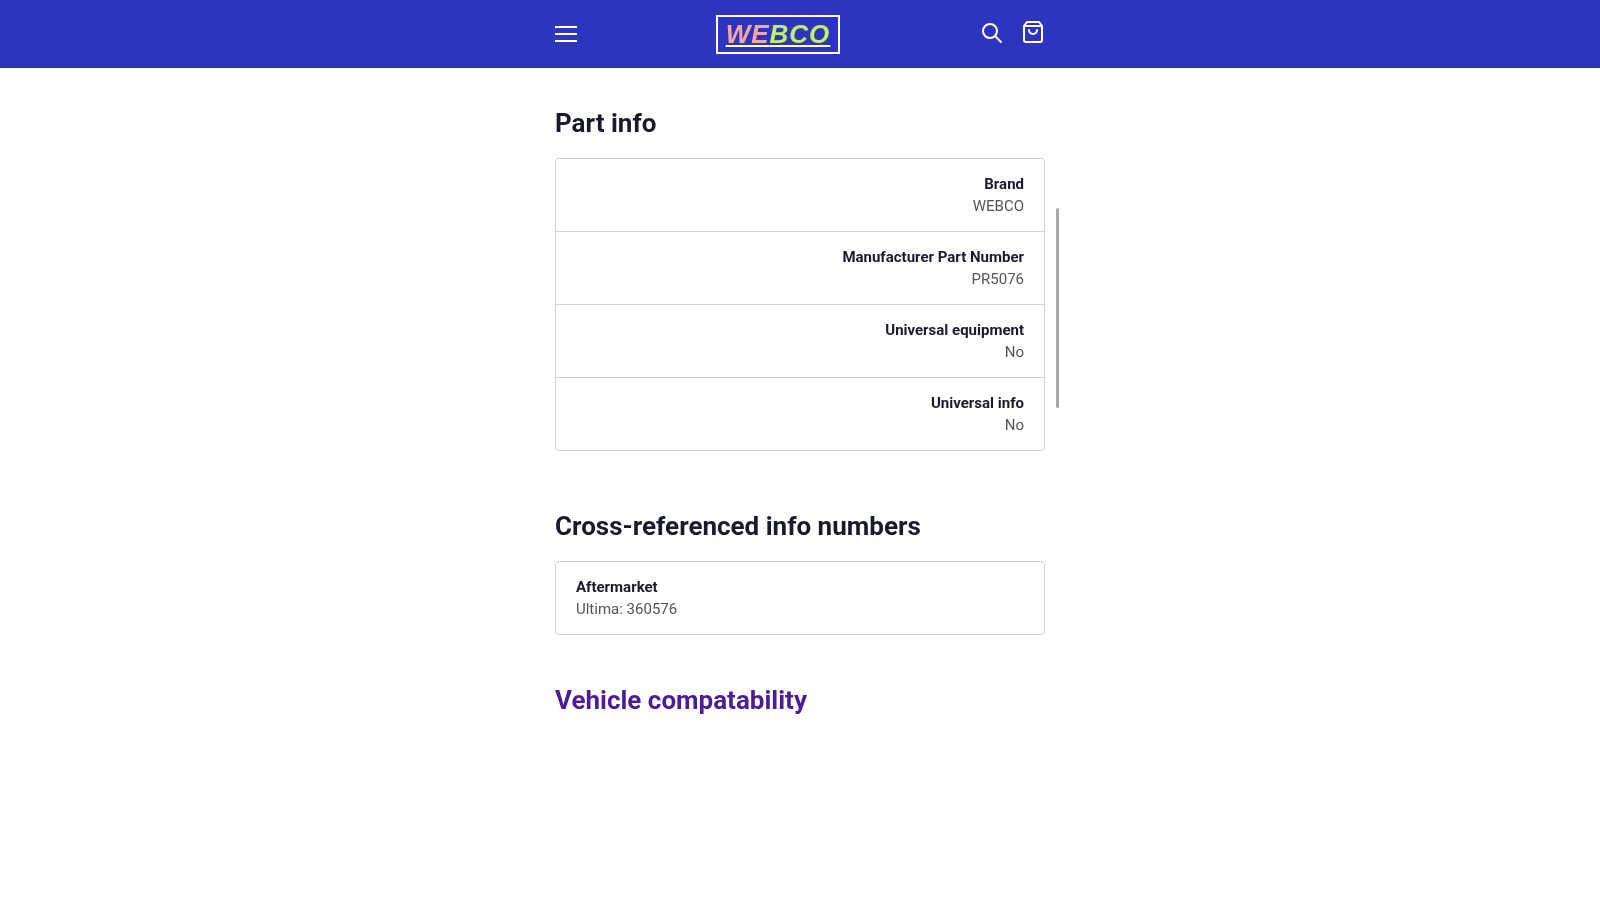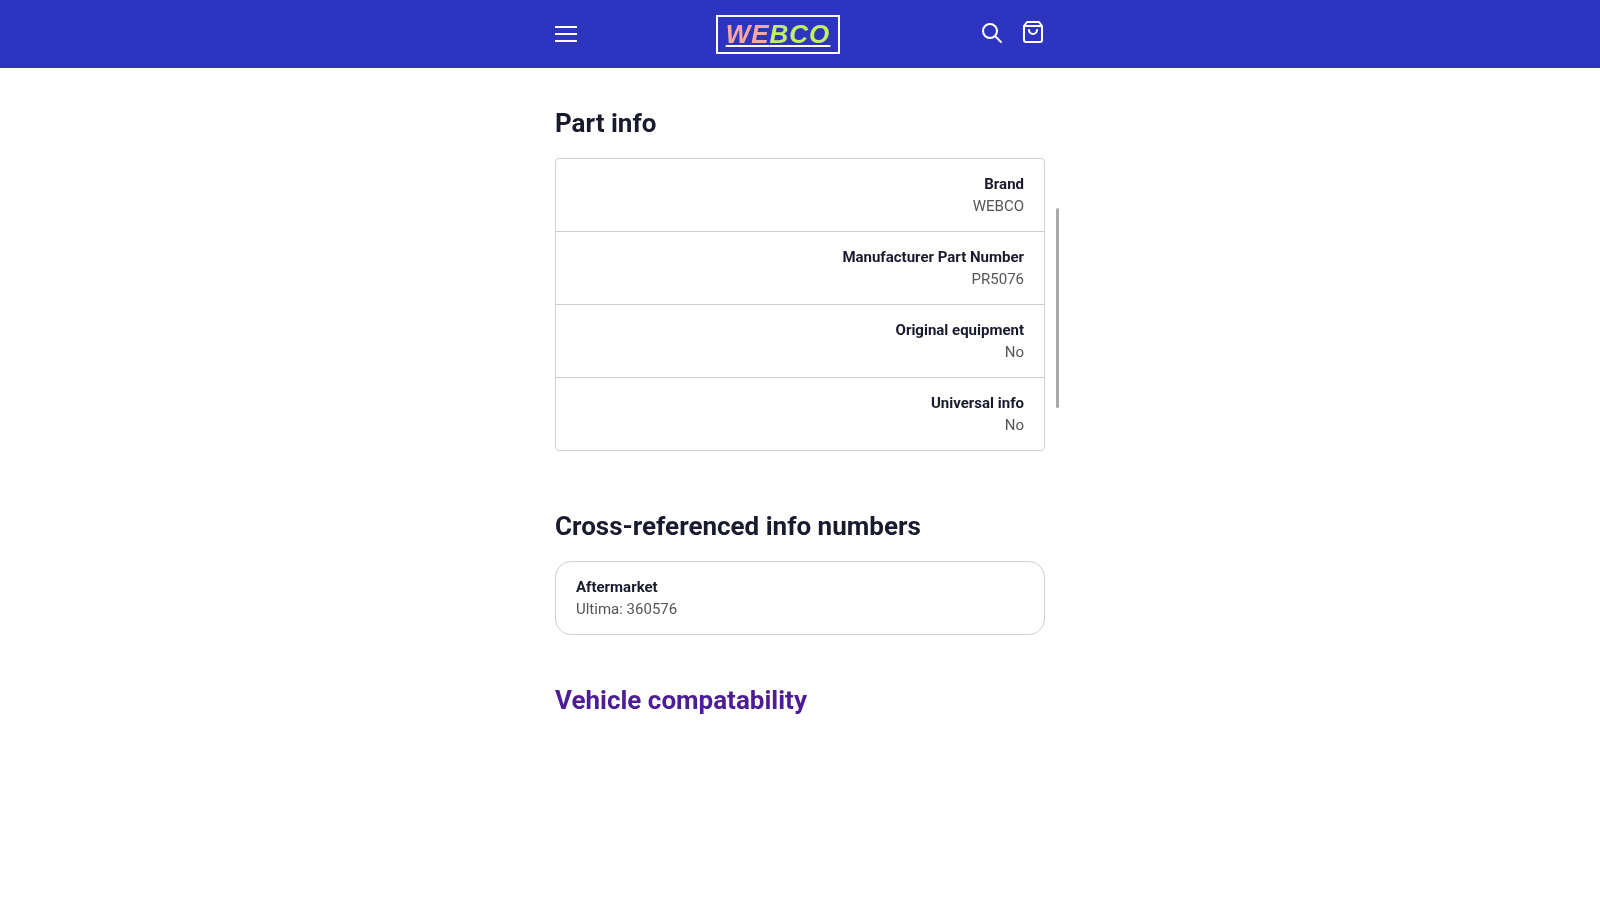--- a/index.html
+++ b/index.html
@@ -150,21 +150,21 @@
       border-radius: 2px;
     }
 
     
     .cross-ref-section {
       margin-bottom: 50px;
     }
 
     .cross-ref-table {
       border: 1px solid #d0d0d0;
-      border-radius: 16px;
+      border-radius: 4px;
       overflow: hidden;
       margin-top: 20px;
     }
 
     
     .vehicle-compat-title {
       font-size: 26px;
       font-weight: 700;
       color: #4c1d95;
     }
@@ -217,21 +217,21 @@
           <div class="info-value">WEBCO</div>
         </div>
 
 
         <div class="info-row">
           <div class="info-label">Manufacturer Part Number</div>
           <div class="info-value">PR5076</div>
         </div>
 
         <div class="info-row">
-          <div class="info-label">Original equipment</div>
+          <div class="info-label">Universal equipment</div>
           <div class="info-value">No</div>
         </div>
 
         <div class="info-row">
           <div class="info-label">Universal info</div>
           <div class="info-value">No</div>
         </div>
       </div>
       <div class="scrollbar"></div>
     </div>

